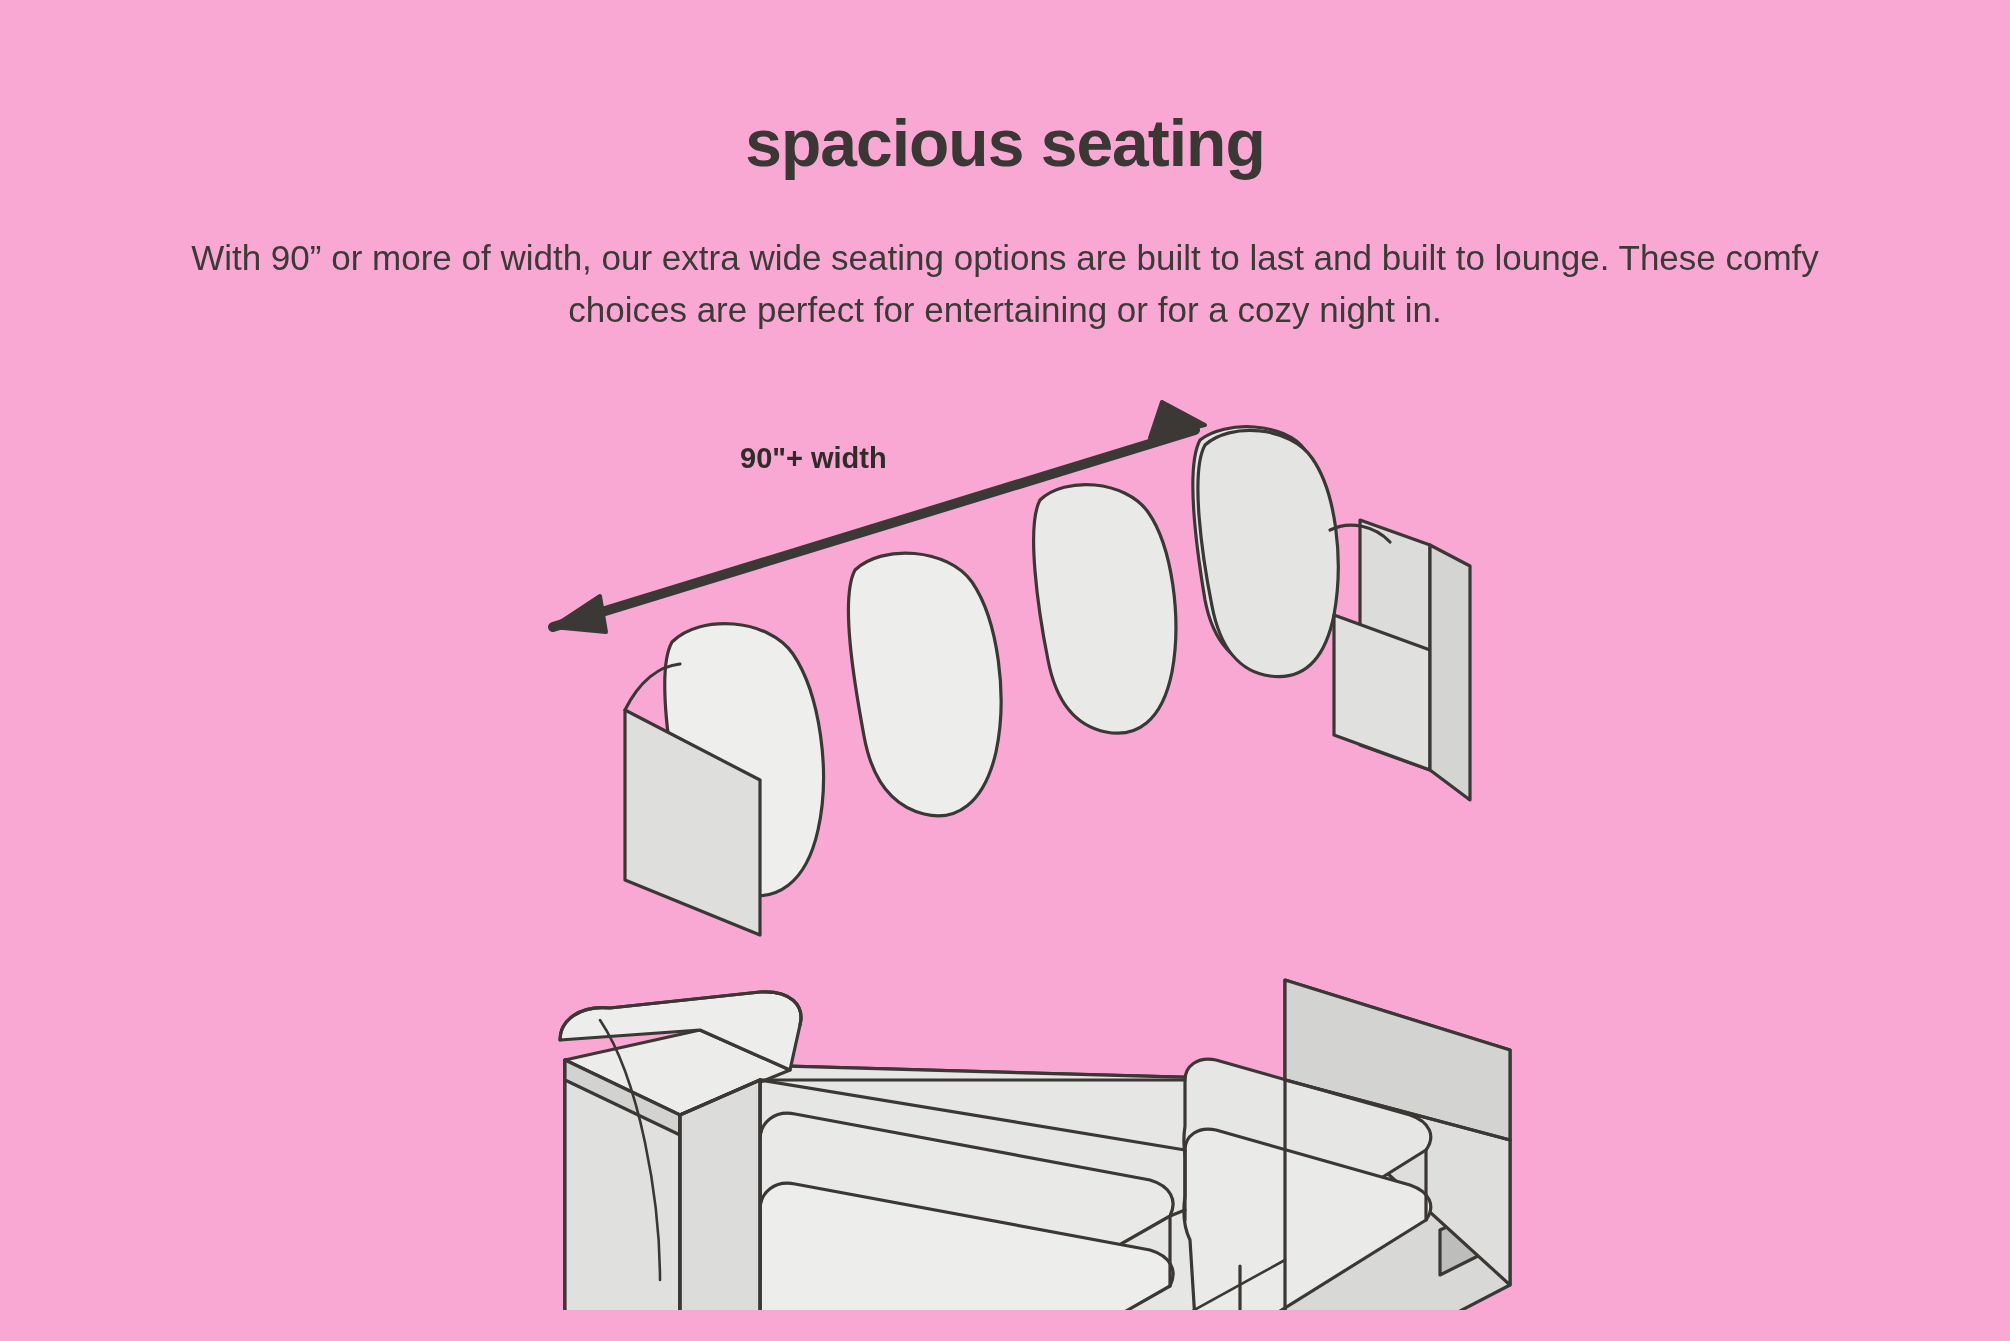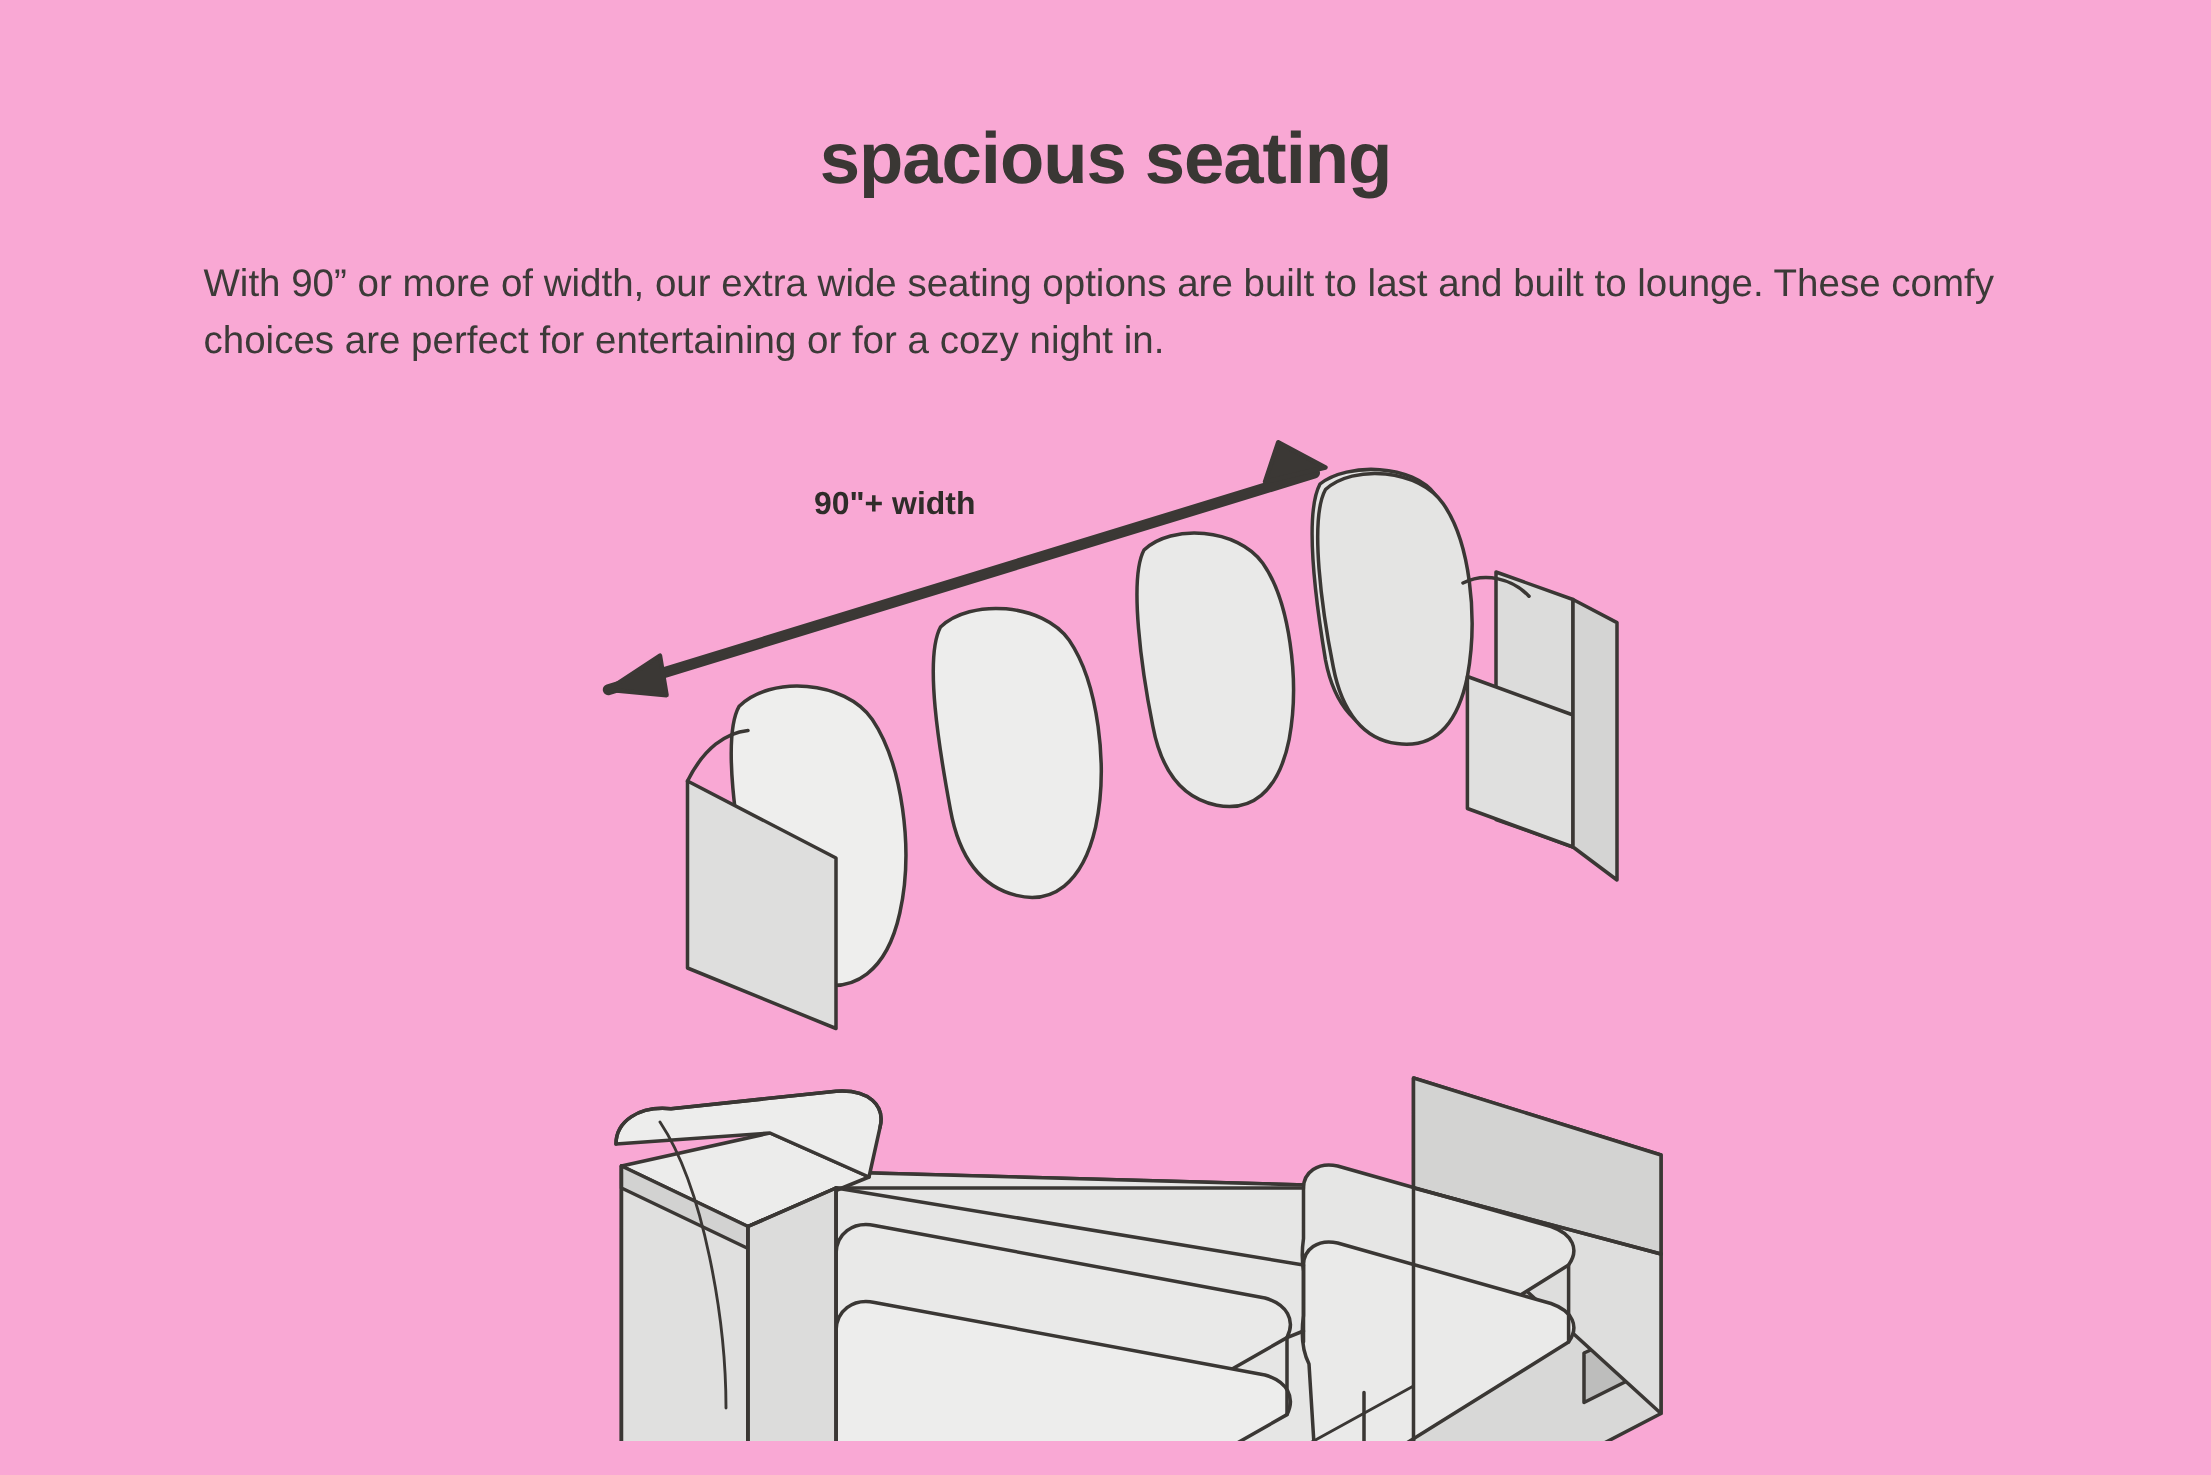--- a/index.html
+++ b/index.html
@@ -30,21 +30,21 @@
     font-weight: bold;
     letter-spacing: -1px;
     color: #3a3734;
   }
   .subheading {
     position: absolute;
     top: 232px;
     left: 50%;
     transform: translateX(-50%);
     width: 1640px;
-    text-align: left;
+    text-align: center;
     font-size: 35px;
     line-height: 52px;
     color: #3c3a38;
     font-weight: normal;
   }
   .illustration {
     position: absolute;
     top: 380px;
     left: 0;
     width: 2010px;

